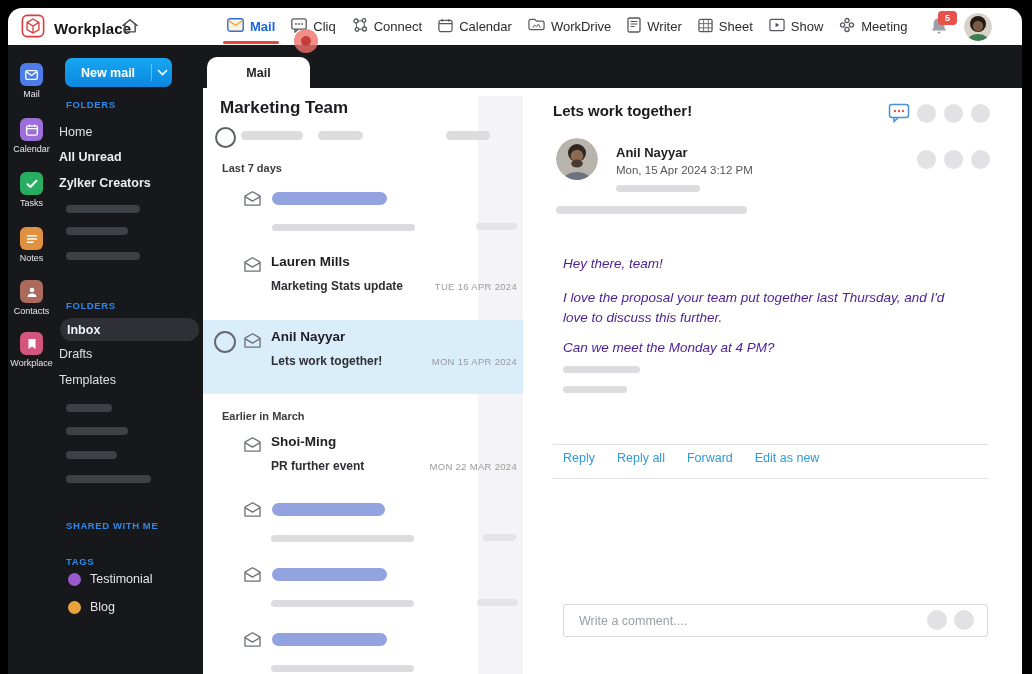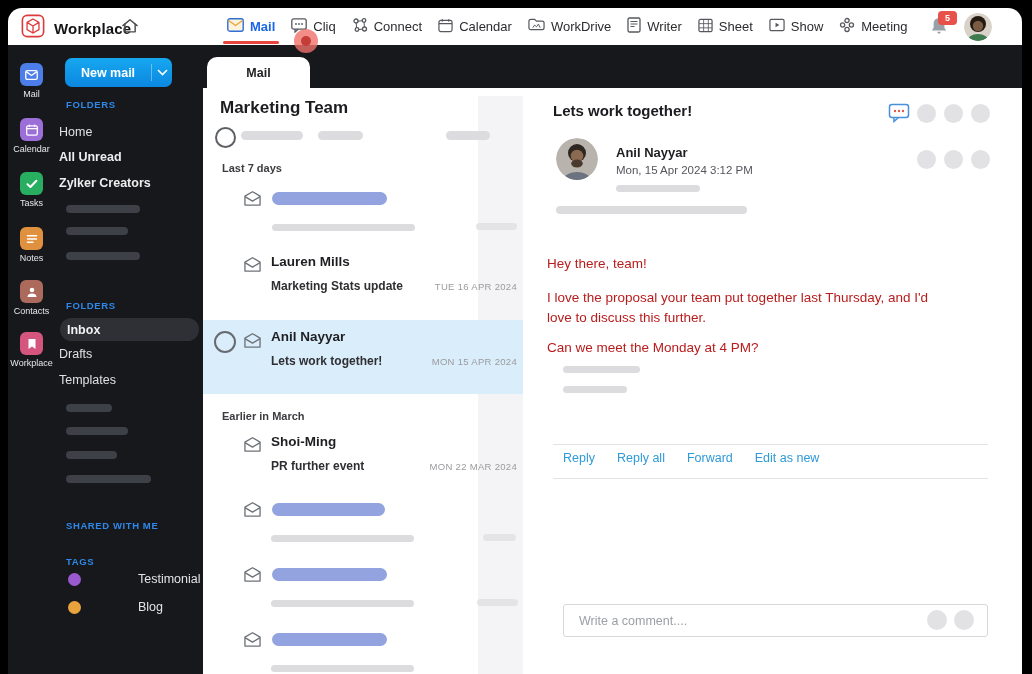--- a/index.html
+++ b/index.html
@@ -43,21 +43,21 @@
   .side-sec{position:absolute;left:11px;font-size:9.5px;font-weight:700;color:#2f88e8;
             letter-spacing:.6px;}
   .side-item{position:absolute;left:4px;font-size:12.5px;color:#dfe0e3;cursor:pointer;}
   .side-item.bold{font-weight:700;color:#eceded;}
   .inbox-pill{position:absolute;left:5px;top:273px;width:132px;height:23px;background:#2e3036;
               border-radius:12px;display:flex;align-items:center;padding-left:7px;cursor:pointer;}
   .inbox-pill span{font-size:12.5px;font-weight:700;color:#f2f2f4;}
   .skd{position:absolute;background:#3d4046;border-radius:99px;height:8px;}
   .tag-row{position:absolute;left:13px;display:flex;align-items:center;gap:9px;cursor:pointer;}
   .tag-dot{width:13px;height:13px;border-radius:50%;}
-  .tag-name{font-size:12.5px;color:#e2e3e6;margin-left:48px;}
+  .tag-name{font-size:12.5px;color:#e2e3e6;}
   
   .content{position:absolute;left:195px;top:0;right:0;bottom:0;}
   .tab{position:absolute;left:4px;top:12px;width:103px;height:31px;background:#fff;
        border-radius:10px 10px 0 0;display:flex;align-items:center;justify-content:center;z-index:2;}
   .tab span{font-size:12.5px;font-weight:700;color:#1f1f23;}
   .panel{position:absolute;left:0;top:43px;right:0;bottom:0;background:#fff;}
   
   .list{position:absolute;left:0;top:0;width:320px;height:100%;}
   .scrollstrip{position:absolute;right:0;top:8px;bottom:0;width:45px;background:#f4f4f6;z-index:0;}
   .list-title{position:absolute;left:17px;top:10px;font-size:17px;font-weight:700;color:#1c1c20;z-index:2;}
@@ -73,21 +73,21 @@
   .sel-bg{position:absolute;left:0;top:232px;width:100%;height:74px;background:#d9edfa;z-index:1;}
   .chk{position:absolute;left:11px;top:243px;width:18px;height:18px;border:2px solid #676b71;
        border-radius:50%;z-index:2;}
   
   .reader{position:absolute;left:320px;top:0;width:499px;height:100%;}
   .r-title{position:absolute;left:30px;top:14px;font-size:15px;font-weight:700;color:#1c1c20;}
   .gcirc{position:absolute;width:19px;height:19px;border-radius:50%;background:#e2e2e5;}
   .r-avatar{position:absolute;left:33px;top:50px;width:42px;height:42px;border-radius:50%;overflow:hidden;}
   .r-name{position:absolute;left:93px;top:57px;font-size:13px;font-weight:700;color:#1f1f23;}
   .r-date{position:absolute;left:93px;top:76px;font-size:11.5px;color:#55565c;}
-  .r-body{position:absolute;left:24px;font-size:13.5px;color:#b91c1c;line-height:1.55;width:400px;}
+  .r-body{position:absolute;left:40px;font-size:13.5px;color:#4c1d95;line-height:1.55;width:400px;font-style:italic;}
   .hr{position:absolute;left:30px;width:435px;height:1px;background:#e3e3e6;}
   .links{position:absolute;left:40px;top:363px;display:flex;gap:22px;}
   .link{font-size:12.5px;color:#2e9ad8;cursor:pointer;}
   .cbox{position:absolute;left:40px;top:516px;width:423px;height:31px;border:1px solid #d8d8db;
         border-radius:3px;background:#fff;}
   .cbox input{position:absolute;left:13px;top:5px;width:290px;height:20px;border:none;outline:none;
               font-size:12.5px;color:#3c3c40;font-family:"Liberation Sans",sans-serif;}
   .cbox input::placeholder{color:#9aa0a6;}
   .cbox .gcirc{width:20px;height:20px;top:5px;}
   

